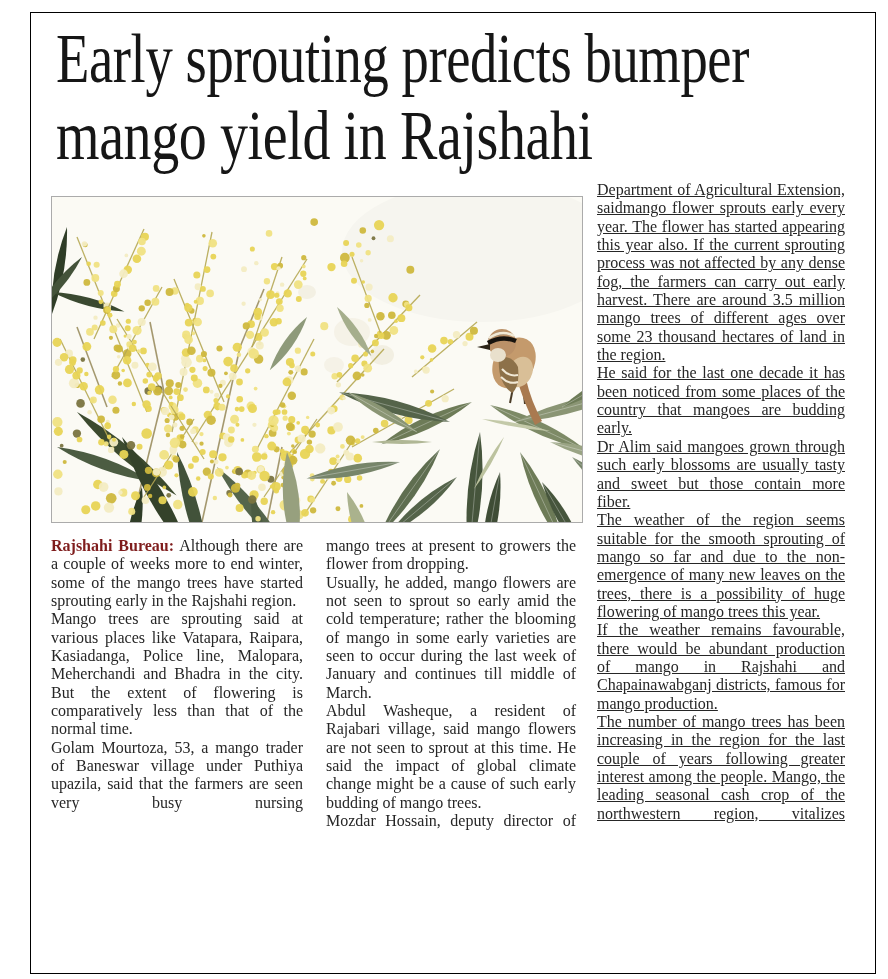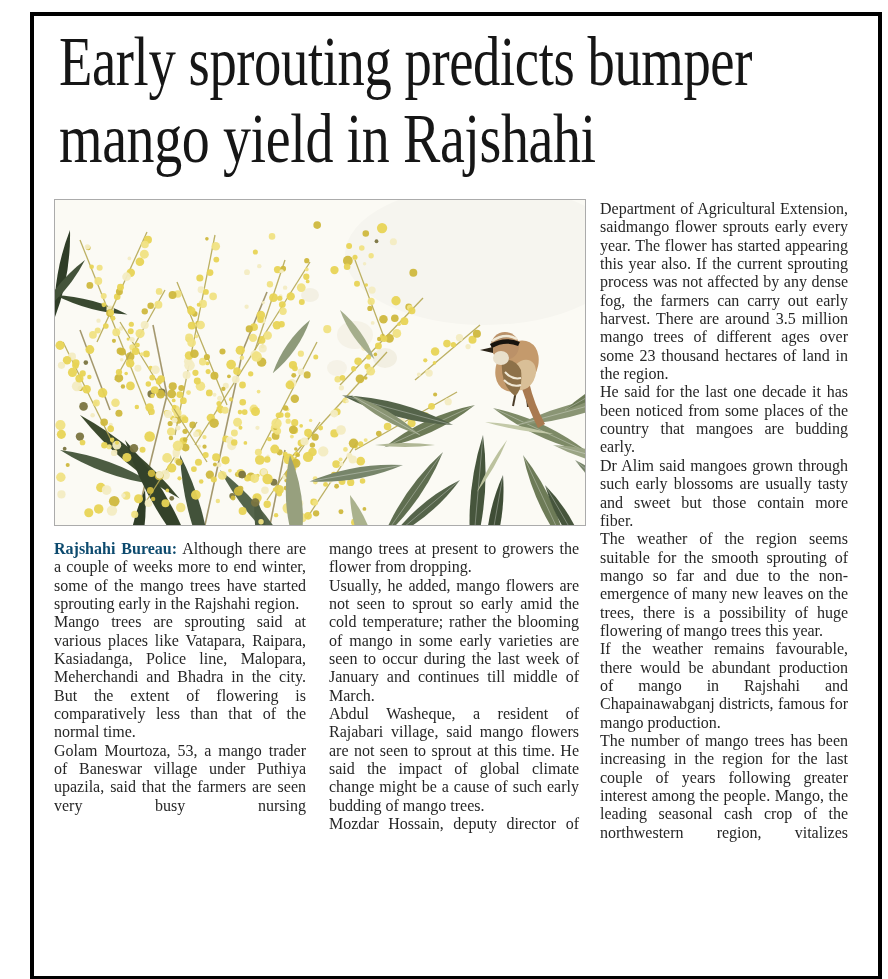--- a/index.html
+++ b/index.html
@@ -1,34 +1,34 @@
 <!DOCTYPE html>
 <html><head>
 <meta charset="utf-8">
 <style>
   html,body{margin:0;padding:0;background:#ffffff;}
   body{width:888px;height:979px;position:relative;font-family:"Liberation Serif",serif;
        -webkit-font-smoothing:antialiased;}
   .page{position:absolute;left:30px;top:12px;width:844px;height:960px;
-        border:4px solid #000000;background:#fff;}
+        border:1px solid #000000;background:#fff;}
   .headline{position:absolute;left:25px;top:7px;margin:0;font-weight:normal;
         font-size:70px;line-height:77px;color:#161616;letter-spacing:-0.5px;}
   .hl-line{display:block;transform-origin:0 50%;white-space:nowrap;}
   .hl1{transform:scaleX(0.78);}
   .hl2{transform:scaleX(0.80);}
   .photo{position:absolute;left:20px;top:183px;width:530px;height:325px;margin:0;
         border:1px solid #ababab;background:#fbfaf4;overflow:hidden;}
   .photo svg{display:block;width:100%;height:100%;}
   .col{position:absolute;top:524px;width:252px;text-align:justify;
        font-size:16px;line-height:18.35px;color:#262626;}
   .col p{margin:0;padding:0;}
-  .col b{color:#0c4a6e;}
+  .col b{color:#7f1d1d;}
   .col1{left:20px;}
   .col2{left:295px;width:250px;}
-  .col3{left:566px;top:184px;width:248px;}
+  .col3{left:566px;top:168px;width:248px;text-decoration:underline;}
   .cont{text-align-last:justify;}
 </style>
 </head>
 <body>
 
 <div class="page">
 
   <h1 class="headline">
     <span class="hl-line hl1">Early sprouting predicts bumper</span>
     <span class="hl-line hl2">mango yield in Rajshahi</span>

